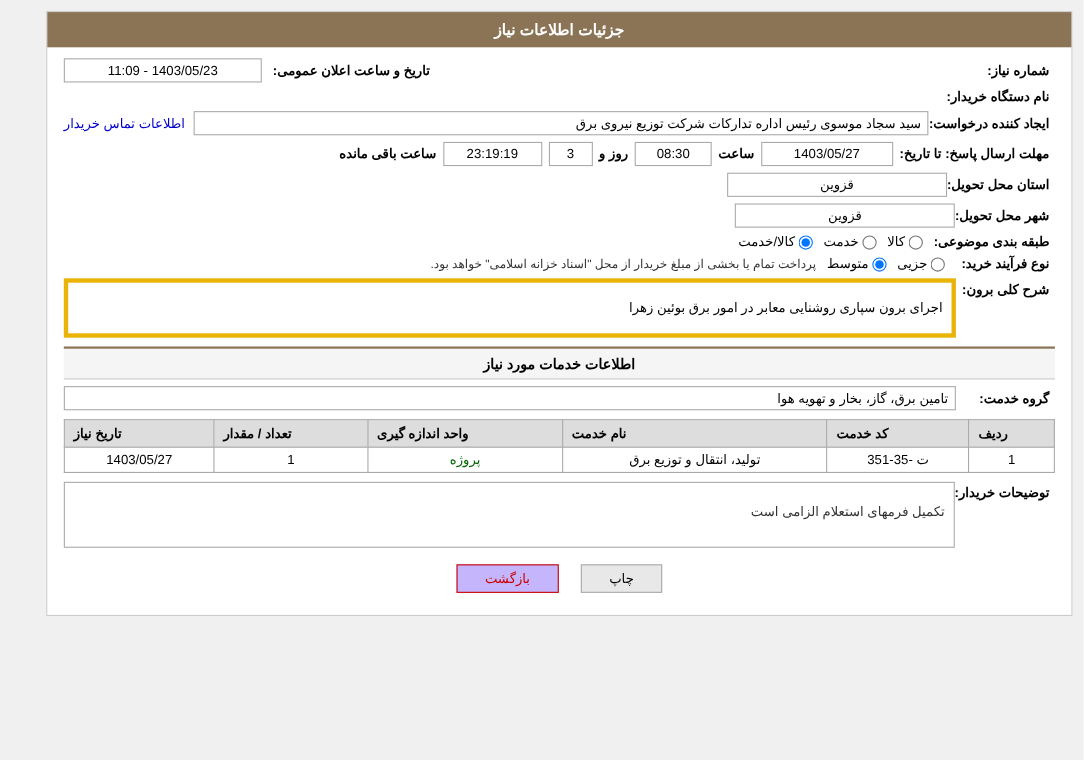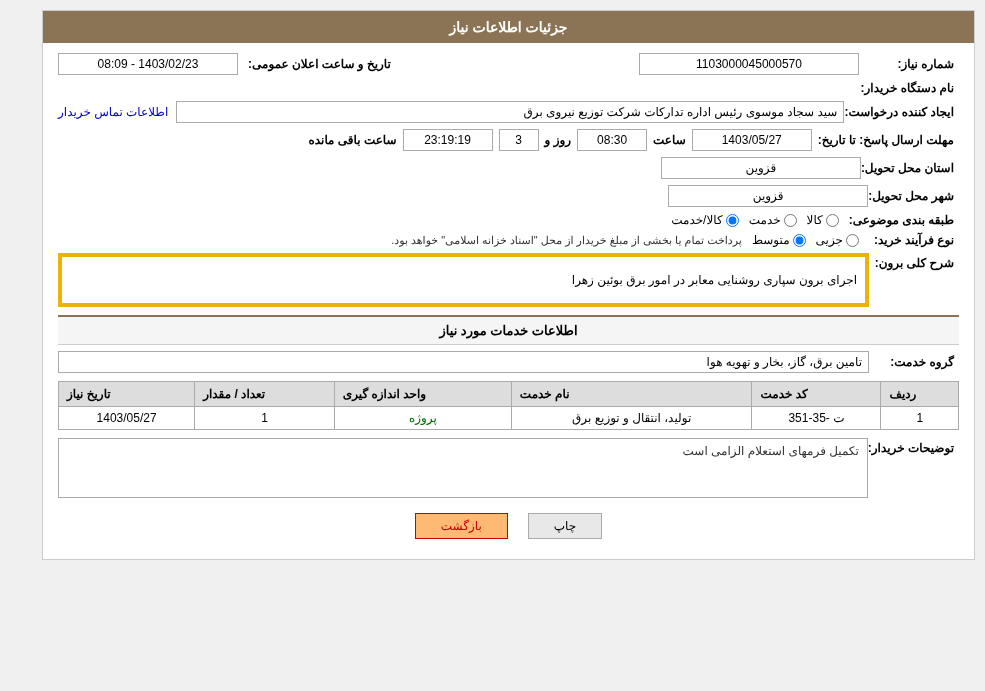--- a/index.html
+++ b/index.html
@@ -78,21 +78,21 @@
       padding: 5px 25px;
       border: 1px solid #aaa;
       cursor: pointer;
       font-family: Tahoma, Arial, sans-serif;
       font-size: 12px;
     }
     .btn-print {
       background: #e8e8e8;
     }
     .btn-back {
-      background: #fdba74;
+      background: #c4b5fd;
       border-color: #cc0000;
       color: #cc0000;
     }
     .content-relative {
       position: relative;
     }
     .general-row {
       display: flex;
       align-items: center;
       margin-bottom: 6px;
@@ -139,44 +139,43 @@
     }
     .tosif-label {
       font-weight: bold;
       min-width: 90px;
       text-align: right;
       padding-right: 5px;
       padding-top: 3px;
     }
     .tosif-box {
       border: 1px solid #aaa;
-      padding: 5px 8px;
+      padding: 19px 8px;
       background: #fff;
       flex: 1;
       min-height: 60px;
       text-align: right;
       color: #333;
     }
   </style>
 </head>
 <body>
 
 <div class="page-wrapper">
   <div class="main-container">
 
     <div class="header-bar">جزئیات اطلاعات نیاز</div>
 
     <div class="content content-relative">
 
       <div style="display:flex; align-items:center; margin-bottom:6px; gap:10px;">
         <span class="gen-label">شماره نیاز:</span>
-        <span class="gen-value" style="max-width:220px; text-align:center;">1103000045000570</span>
         <span style="flex:1;"></span>
         <span class="gen-label">تاریخ و ساعت اعلان عمومی:</span>
-        <span class="gen-value" style="max-width:180px; text-align:center;">1403/02/23 - 08:09</span>
+        <span class="gen-value" style="max-width:180px; text-align:center;">1403/05/23 - 11:09</span>
       </div>
 
       <div class="general-row" style="margin-bottom:6px;">
         <span class="gen-label">نام دستگاه خریدار:</span>
       </div>
 
       <div class="general-row" style="margin-bottom:6px; align-items:center;">
         <span class="gen-label">ایجاد کننده درخواست:</span>
         <span class="gen-value" style="flex:1;">سید سجاد موسوی رئیس اداره تدارکات شرکت توزیع نیروی برق</span>
         <span style="margin-right:8px; color:#0000cc; cursor:pointer; white-space:nowrap;">اطلاعات تماس خریدار</span>

